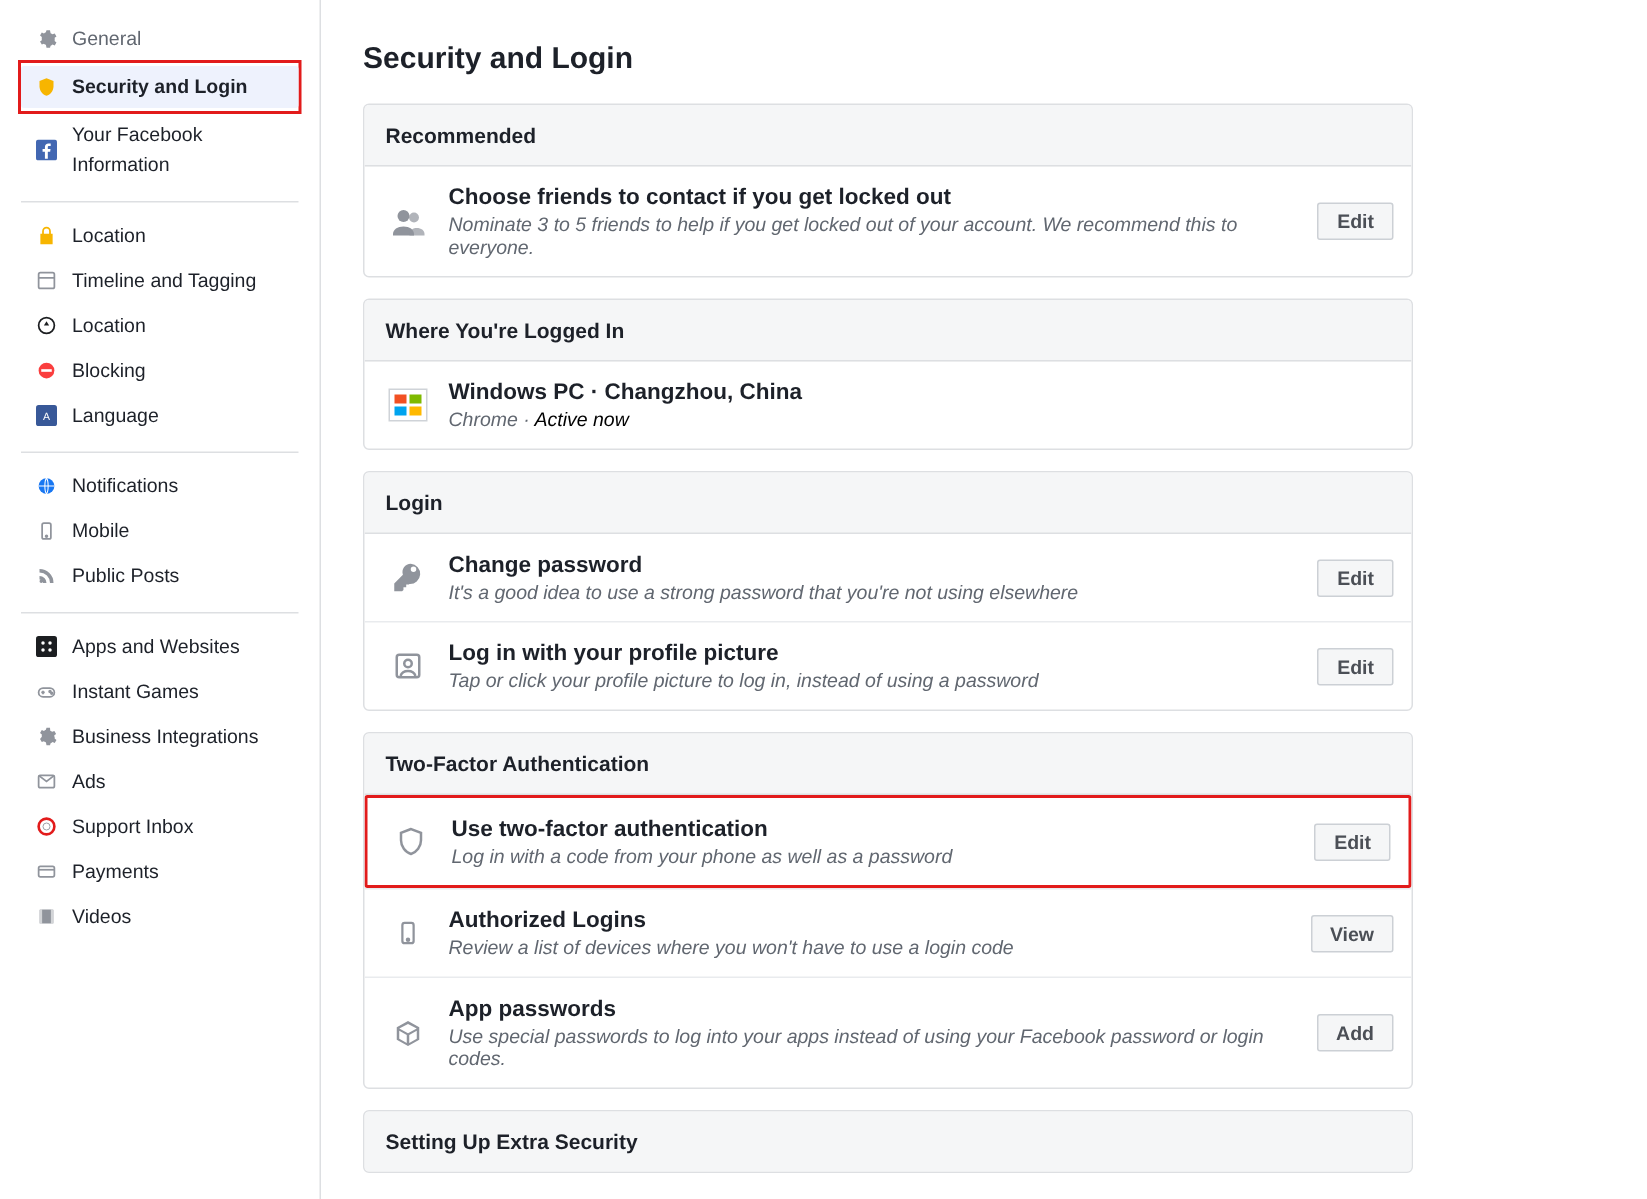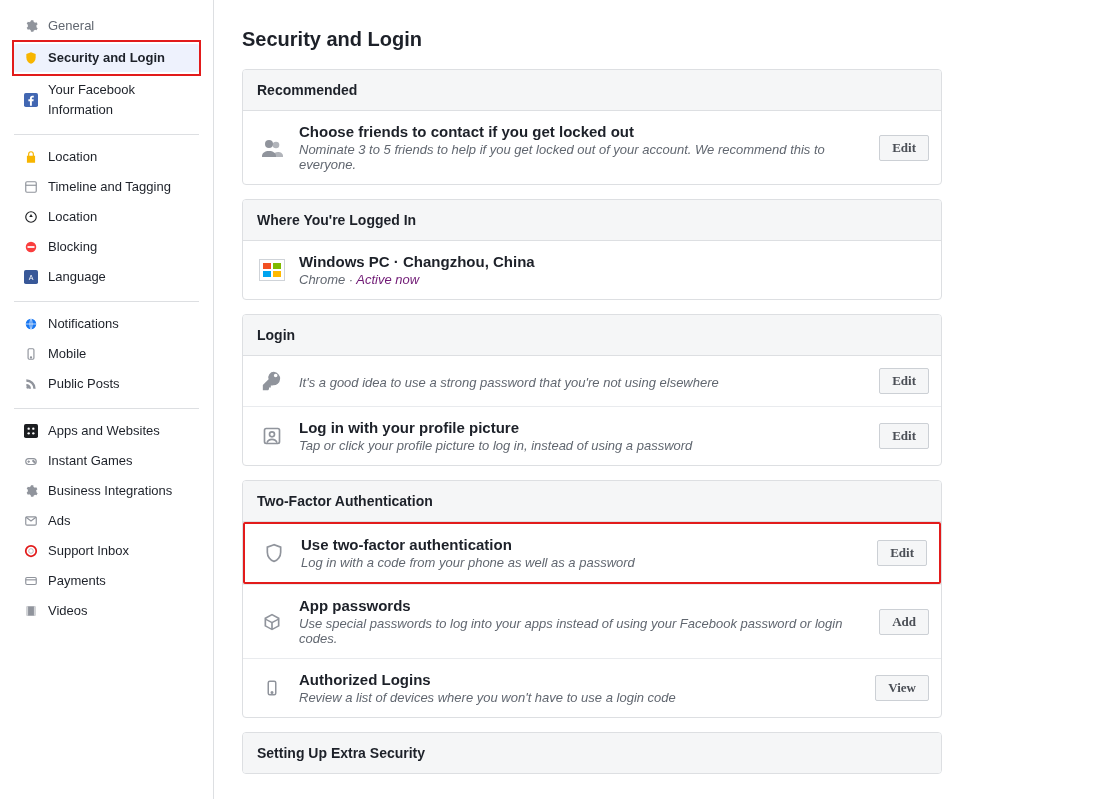--- a/index.html
+++ b/index.html
@@ -98,31 +98,30 @@
     font-weight: 700;
     font-size: 15px;
     color: #1d2129;
   }
   .row .rowsub {
     font-size: 13px;
     color: #616770;
     margin-top: 2px;
     font-style: italic;
   }
-  .row .rowsub .link { color: #701a75; }
+  .row .rowsub .link { color: #000000; }
   .btn {
     background: #f5f6f7;
     border: 1px solid #ccd0d5;
     border-radius: 2px;
     font-weight: 600;
     font-size: 13px;
     color: #4b4f56;
     padding: 4px 12px;
     cursor: pointer;
-    font-family: Liberation Serif, serif;
   }
   .row.hl {
     border: 2px solid #e21b1b;
     border-radius: 2px;
   }
   
   .winlogo {
     width:26px; height:22px;
     border:1px solid #cfd3d8;
     display:grid;
@@ -379,20 +378,21 @@
 
     <div class="card">
       <div class="card-header">Login</div>
       <div class="row">
         <span class="rowicon">
           <svg width="22" height="22" viewBox="0 0 24 24" fill="currentColor">
               <path d="M14 2a6 6 0 0 0-5.7 8L2 16.3V22h5.7l1-1v-2h2v-2h2l.3-.3A6 6 0 1 0 14 2Zm2 6a2 2 0 1 1 0-4 2 2 0 0 1 0 4Z"></path>
             </svg>
         </span>
         <div class="rowbody">
+          <div class="rowtitle">Change password</div>
           <div class="rowsub">It's a good idea to use a strong password that you're not using elsewhere</div>
         </div>
         <button class="btn">Edit</button>
       </div>
       <div class="row">
         <span class="rowicon">
           <svg width="20" height="20" viewBox="0 0 24 24" fill="none" stroke="currentColor" stroke-width="2">
               <rect x="3" y="3" width="18" height="18" rx="2"></rect>
               <circle cx="12" cy="10" r="3"></circle>
               <path d="M6 20c1-3 3.5-4 6-4s5 1 6 4"></path>
@@ -417,44 +417,44 @@
         </span>
         <div class="rowbody">
           <div class="rowtitle">Use two-factor authentication</div>
           <div class="rowsub">Log in with a code from your phone as well as a password</div>
         </div>
         <button class="btn">Edit</button>
       </div>
 
       <div class="row">
         <span class="rowicon">
-          <svg width="20" height="20" viewBox="0 0 24 24" fill="currentColor">
-              <path d="m12 2 9 5v10l-9 5-9-5V7l9-5Zm0 2.3L5 8l7 3.8L19 8l-7-3.7ZM5 9.8v6.4l6 3.3v-6.4L5 9.8Zm8 9.7 6-3.3V9.8l-6 3.3v6.4Z"></path>
-            </svg>
-        </span>
-        <div class="rowbody">
-          <div class="rowtitle">App passwords</div>
-          <div class="rowsub">Use special passwords to log into your apps instead of using your Facebook password or login codes.</div>
-        </div>
-        <button class="btn">Add</button>
-      </div>
-
-      <div class="row">
-        <span class="rowicon">
           <svg width="18" height="18" viewBox="0 0 24 24" fill="none" stroke="currentColor" stroke-width="2">
               <rect x="7" y="3" width="10" height="18" rx="2"></rect>
               <circle cx="12" cy="18" r="1" fill="currentColor"></circle>
             </svg>
         </span>
         <div class="rowbody">
           <div class="rowtitle">Authorized Logins</div>
           <div class="rowsub">Review a list of devices where you won't have to use a login code</div>
         </div>
         <button class="btn">View</button>
       </div>
+
+      <div class="row">
+        <span class="rowicon">
+          <svg width="20" height="20" viewBox="0 0 24 24" fill="currentColor">
+              <path d="m12 2 9 5v10l-9 5-9-5V7l9-5Zm0 2.3L5 8l7 3.8L19 8l-7-3.7ZM5 9.8v6.4l6 3.3v-6.4L5 9.8Zm8 9.7 6-3.3V9.8l-6 3.3v6.4Z"></path>
+            </svg>
+        </span>
+        <div class="rowbody">
+          <div class="rowtitle">App passwords</div>
+          <div class="rowsub">Use special passwords to log into your apps instead of using your Facebook password or login codes.</div>
+        </div>
+        <button class="btn">Add</button>
+      </div>
     </div>
 
     <div class="card">
       <div class="card-header" style="border-bottom:none">Setting Up Extra Security</div>
     </div>
 
   </section>
 </div>
 
 </body></html>

